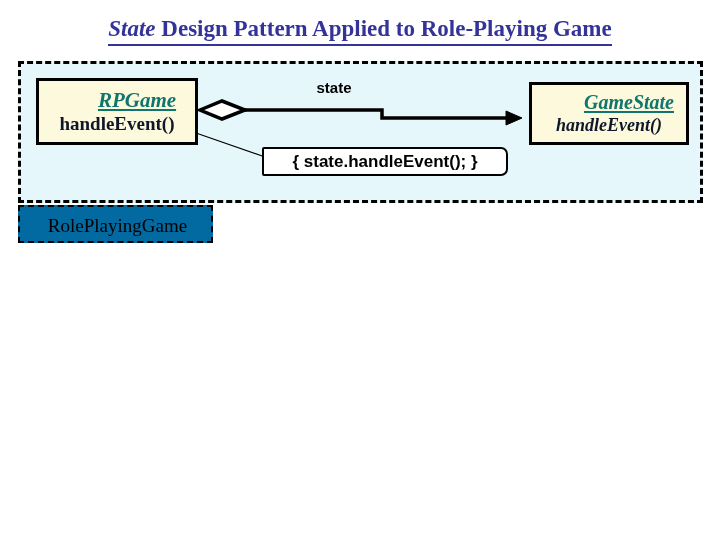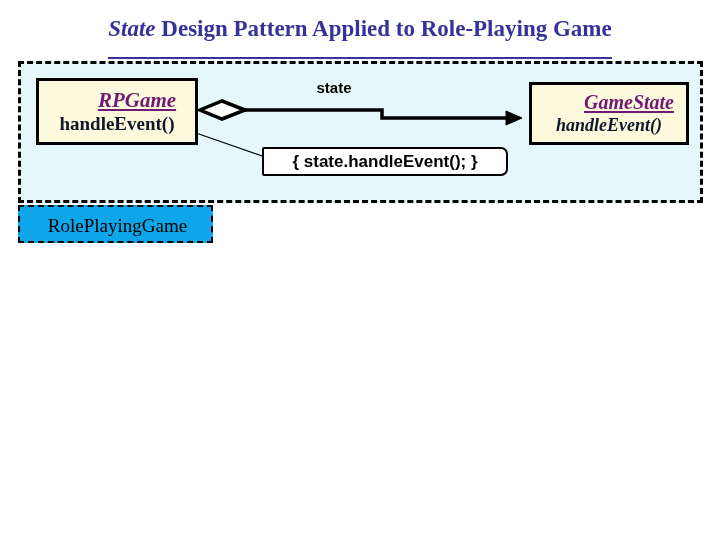--- a/index.html
+++ b/index.html
@@ -25,21 +25,21 @@
     text-align: center;
     font-family: "Liberation Serif", serif;
     font-size: 23px;
     font-weight: bold;
     color: #333399;
     white-space: nowrap;
     letter-spacing: 0px;
   }
   #title .underlined {
     border-bottom: 2px solid #333399;
-    padding-bottom: 16px;
+    padding-bottom: 3px;
   }
   #title .italic-word {
     font-style: italic;
   }
 
   
   #package-body {
     position: absolute;
     left: 18px;
     top: 61px;
@@ -48,21 +48,21 @@
     background: #e6f7fb;
     border: 3px dashed #000000;
     box-sizing: border-box;
   }
   #package-tab {
     position: absolute;
     left: 18px;
     top: 205px;
     width: 195px;
     height: 38px;
-    background: #0ea5e9;
+    background: #0369a1;
     border: 2px dashed #000000;
     box-sizing: border-box;
   }
   #package-tab-label {
     position: absolute;
     left: 0;
     top: 0;
     width: 195px;
     height: 38px;
     display: flex;
@@ -83,21 +83,21 @@
     display: flex;
     flex-direction: column;
     align-items: center;
     justify-content: center;
   }
   .class-name {
     font-family: "Liberation Serif", serif;
     font-size: 21px;
     font-weight: bold;
     font-style: italic;
-    color: #701a75;
+    color: #0f766e;
     text-decoration: underline;
     text-underline-offset: 2px;
     white-space: nowrap;
     line-height: 1.05;
     margin-left: 40px;
   }
   .class-op {
     font-family: "Liberation Serif", serif;
     font-size: 19px;
     font-weight: bold;

